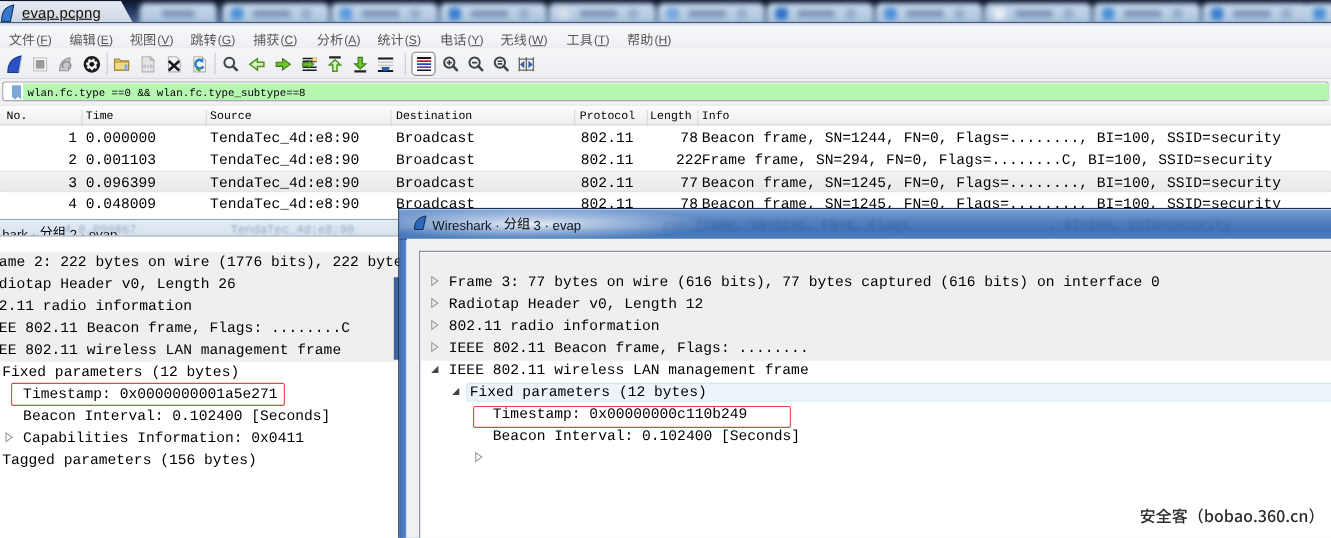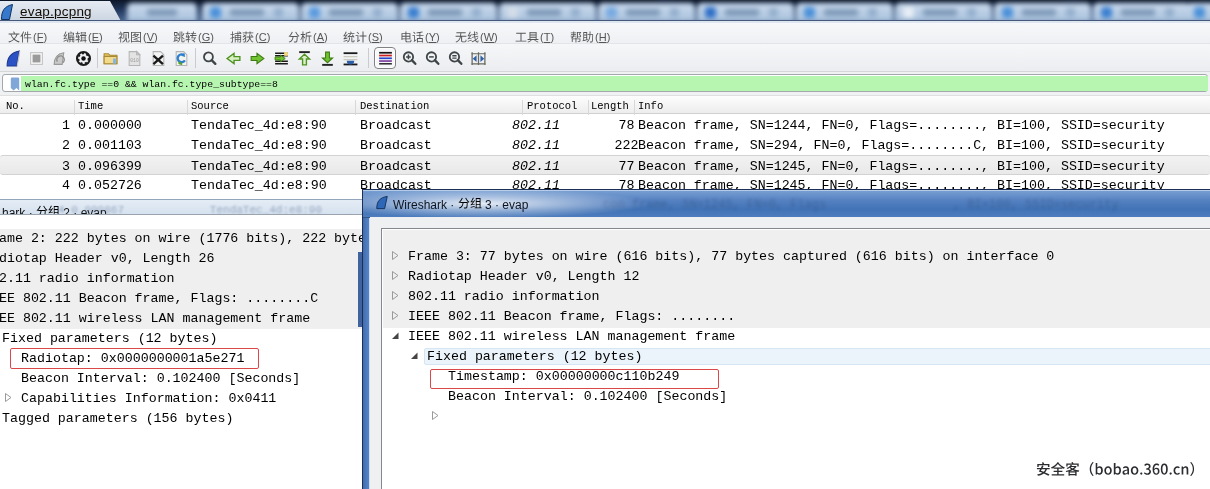--- a/index.html
+++ b/index.html
@@ -41,21 +41,21 @@
 
 
 #plist { position:absolute; left:0; top:95px; width:1210px; height:95px; background:#fff; font-family:"Liberation Mono",monospace; }
 #phead { position:absolute; left:0; top:0; width:1210px; height:19px; background:linear-gradient(#fdfdfd,#ededee); border-top:1px solid #e0e0e0; border-bottom:1px solid #d0d0d0; font-size:10.5px; }
 #phead span { position:absolute; top:4px; color:#000; }
 .hsep { position:absolute; top:2px; width:1px; height:15px; background:#d8d8d8; }
 .prow { position:absolute; left:0; width:1210px; height:20px; font-size:13.3px; }
 .prow span { position:absolute; top:3px; white-space:pre; }
 .prow.hl { background:linear-gradient(#f2f2f2,#e9e9e9); border-top:1px solid #d2d2d2; border-bottom:1px solid #d2d2d2; border-radius:3px; }
 .c-no { left:0; width:70px; text-align:right; }
-.c-time { left:78px; } .c-src { left:191px; } .c-dst { left:360px; } .c-pro { left:512px;font-style:italic; }
+.c-time { left:78px; } .c-src { left:191px; } .c-dst { left:360px; } .c-pro { left:528px; }
 .c-len { left:530px; width:97px; text-align:center;margin-left:48px; } .c-info { left:638px; }
 
 
 .tl { position:relative; height:20px; font-family:"Liberation Mono",monospace; font-size:13.3px; color:#000; white-space:pre; }
 .tl > span { vertical-align:top; }
 .trih { display:inline-block; width:17px; margin-left:-17px; }
 .trih svg { vertical-align:-1px; }
 .tl { line-height:20px; }
 .rbox { position:absolute; border:1.5px solid #dc4848; border-radius:2px; }
 .tl .txt { position:relative; }
@@ -323,34 +323,34 @@
           <span class="c-len">78</span>
           <span class="c-info">Beacon frame, SN=1244, FN=0, Flags=........, BI=100, SSID=security</span>
         </div>
         <div class="prow " style="top:20px">
           <span class="c-no">2</span>
           <span class="c-time">0.001103</span>
           <span class="c-src">TendaTec_4d:e8:90</span>
           <span class="c-dst">Broadcast</span>
           <span class="c-pro">802.11</span>
           <span class="c-len">222</span>
-          <span class="c-info">Beacon frame, SN=294, FN=0, Flags=........C, BI=100, SSID=security</span>
+          <span class="c-info">Frame frame, SN=294, FN=0, Flags=........C, BI=100, SSID=security</span>
         </div>
         <div class="prow hl" style="top:40px">
           <span class="c-no">3</span>
           <span class="c-time">0.096399</span>
           <span class="c-src">TendaTec_4d:e8:90</span>
           <span class="c-dst">Broadcast</span>
           <span class="c-pro">802.11</span>
           <span class="c-len">77</span>
           <span class="c-info">Beacon frame, SN=1245, FN=0, Flags=........, BI=100, SSID=security</span>
         </div>
         <div class="prow " style="top:60px">
           <span class="c-no">4</span>
-          <span class="c-time">0.052726</span>
+          <span class="c-time">0.048009</span>
           <span class="c-src">TendaTec_4d:e8:90</span>
           <span class="c-dst">Broadcast</span>
           <span class="c-pro">802.11</span>
           <span class="c-len">78</span>
           <span class="c-info">Beacon frame, SN=1245, FN=0, Flags=........, BI=100, SSID=security</span>
         </div>
     </div>
   </div>
 
   <div id="lwin">
@@ -363,21 +363,21 @@
     </div>
     <div id="lbody">
       <div id="lgray"></div>
       <div id="ltree">
           <div class="tl" style="padding-left:0px"><span class="txt">Frame 2: 222 bytes on wire (1776 bits), 222 bytes captured (1776 bits)</span></div>
           <div class="tl" style="padding-left:0px"><span class="txt">Radiotap Header v0, Length 26</span></div>
           <div class="tl" style="padding-left:0px"><span class="txt">802.11 radio information</span></div>
           <div class="tl" style="padding-left:0px"><span class="txt">IEEE 802.11 Beacon frame, Flags: ........C</span></div>
           <div class="tl" style="padding-left:0px"><span class="txt">IEEE 802.11 wireless LAN management frame</span></div>
           <div class="tl" style="padding-left:19px"><span class="txt">Fixed parameters (12 bytes)</span></div>
-          <div class="tl" style="padding-left:38px"><i class="rbox" style="left:27px;top:-1px;width:249px;height:21px"></i><span class="txt">Radiotap: 0x0000000001a5e271</span></div>
+          <div class="tl" style="padding-left:38px"><i class="rbox" style="left:27px;top:-1px;width:249px;height:21px"></i><span class="txt">Timestamp: 0x0000000001a5e271</span></div>
           <div class="tl" style="padding-left:38px"><span class="txt">Beacon Interval: 0.102400 [Seconds]</span></div>
           <div class="tl" style="padding-left:38px"><span class="trih"><svg class="tri" viewBox="0 0 9 11" width="9" height="11">
                 <path d="M1.5,1.5 L7,5.5 L1.5,9.5 Z" fill="none" stroke="#9a9a9a"></path>
               </svg></span><span class="txt">Capabilities Information: 0x0411</span></div>
           <div class="tl" style="padding-left:19px"><span class="trih"></span><span class="txt">Tagged parameters (156 bytes)</span></div>
         </div>
     </div>
     <div id="lsb"></div>
   </div>
 

